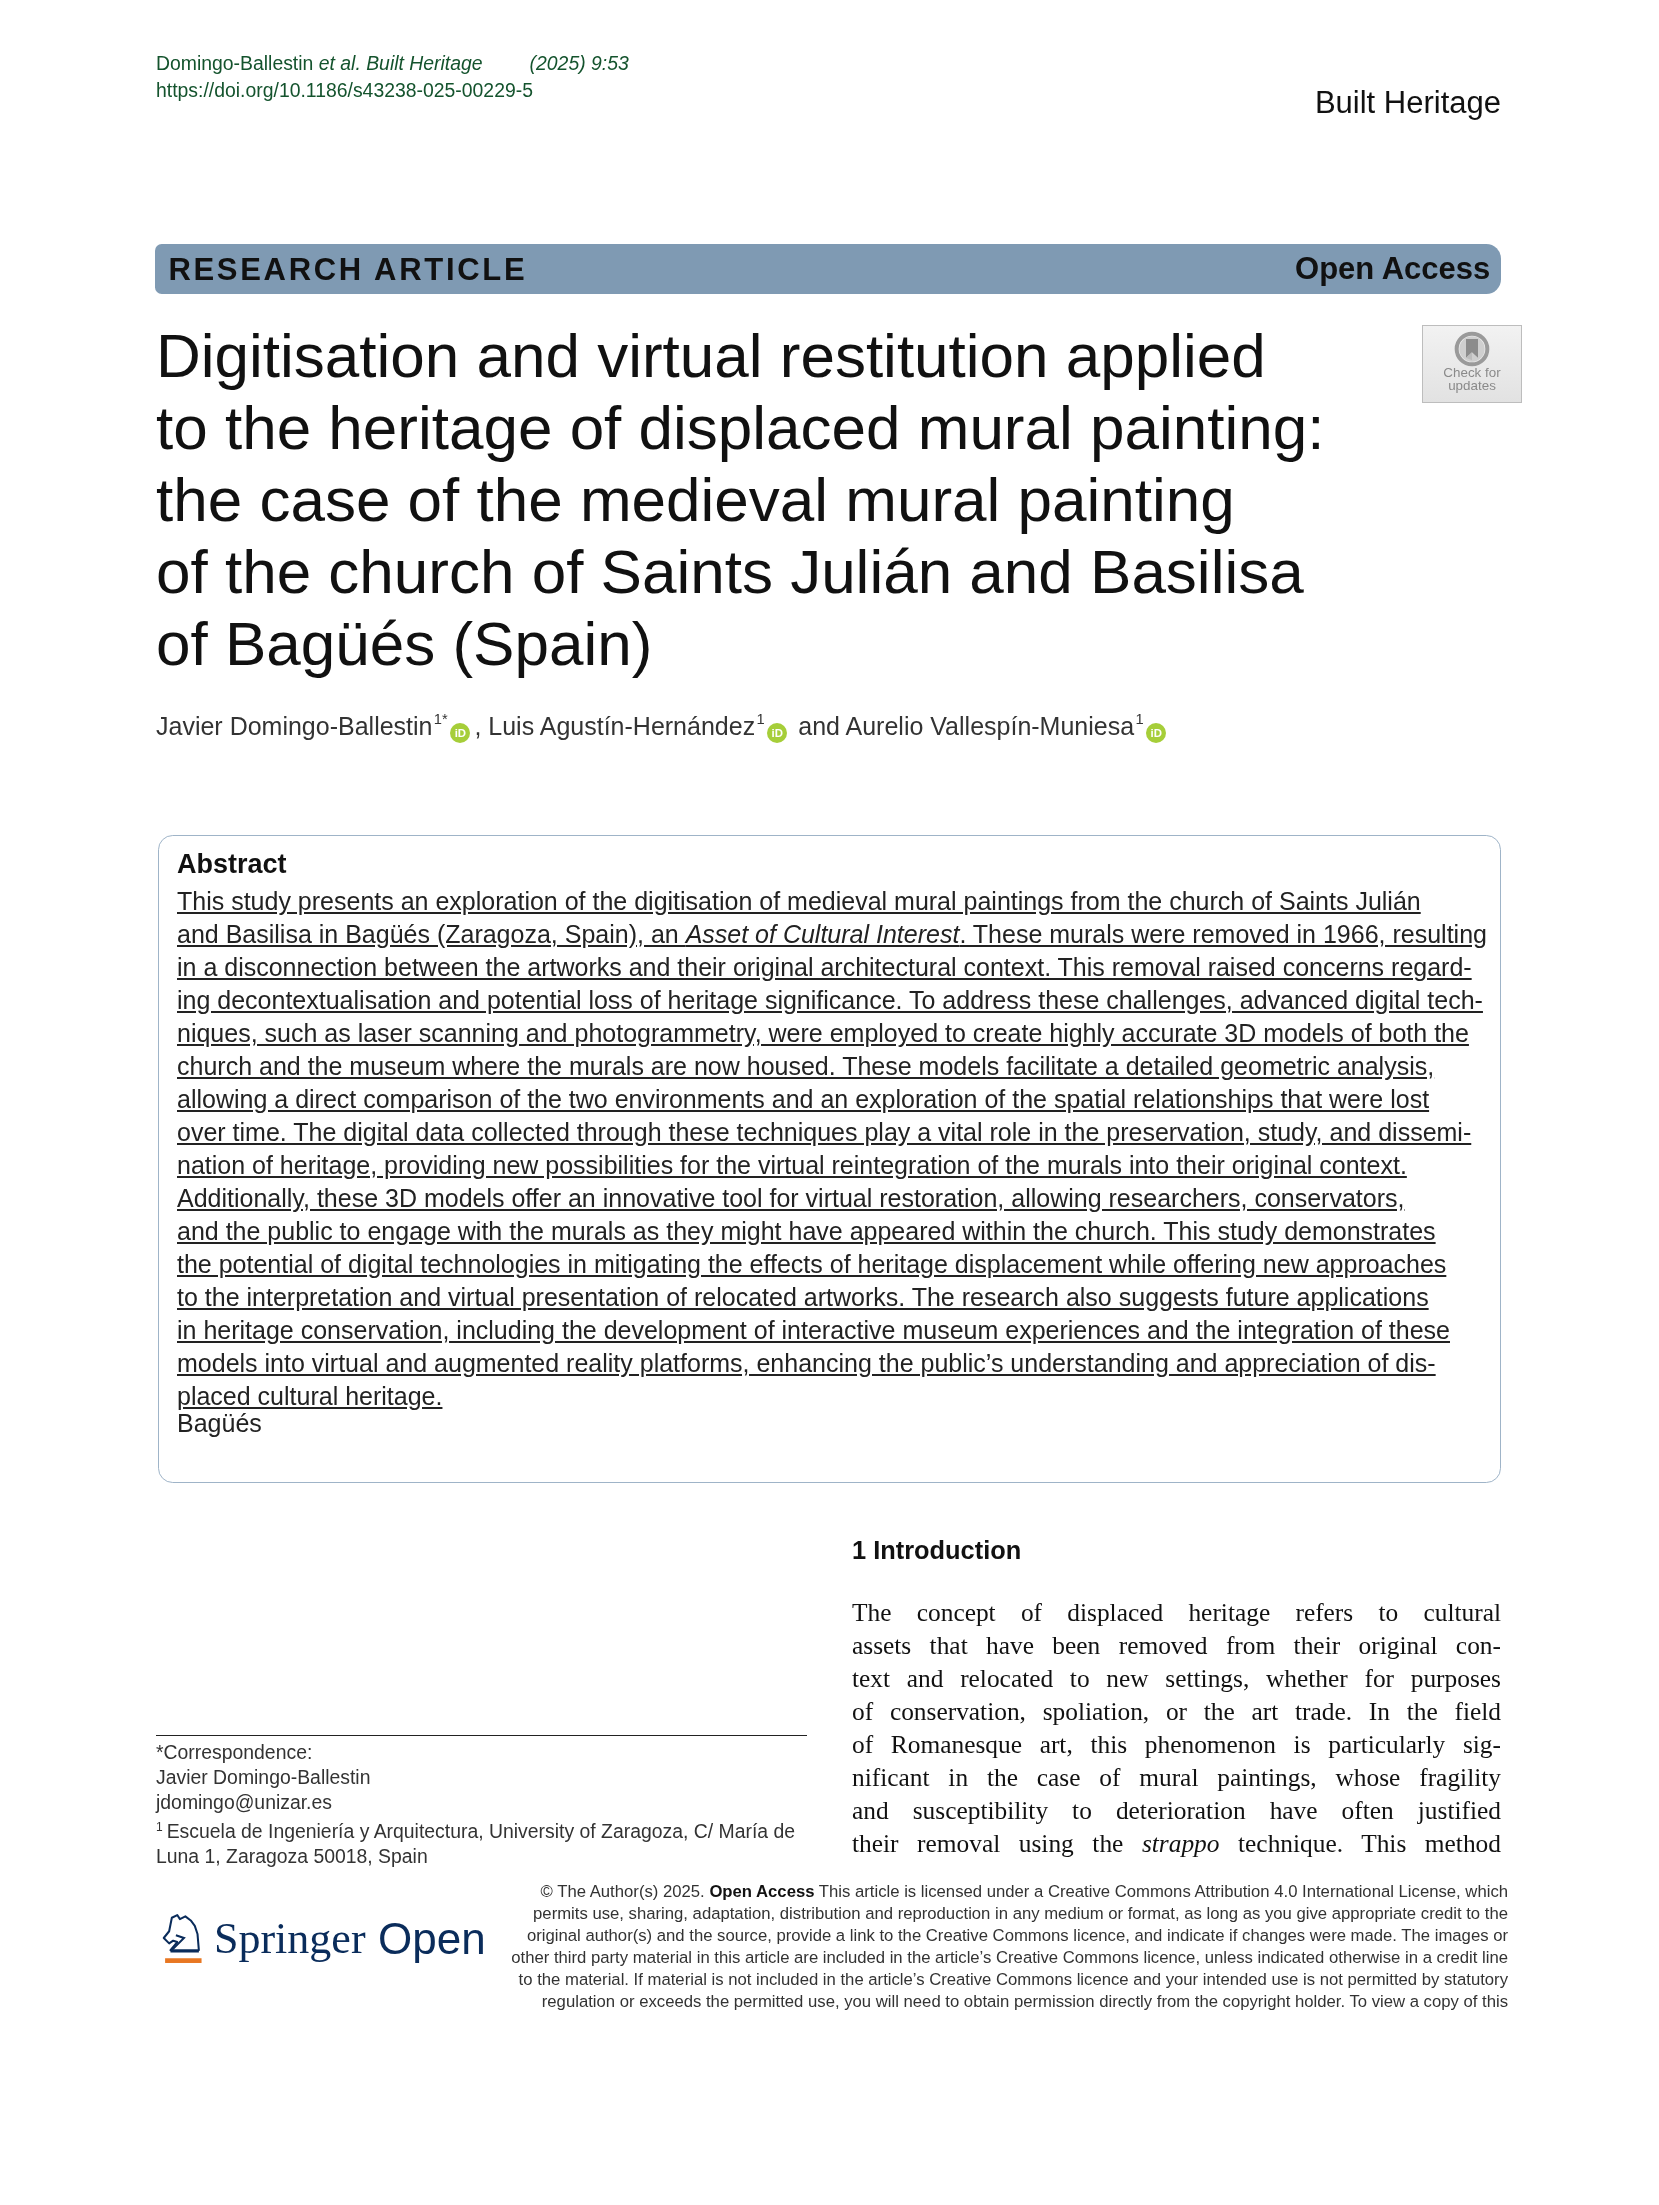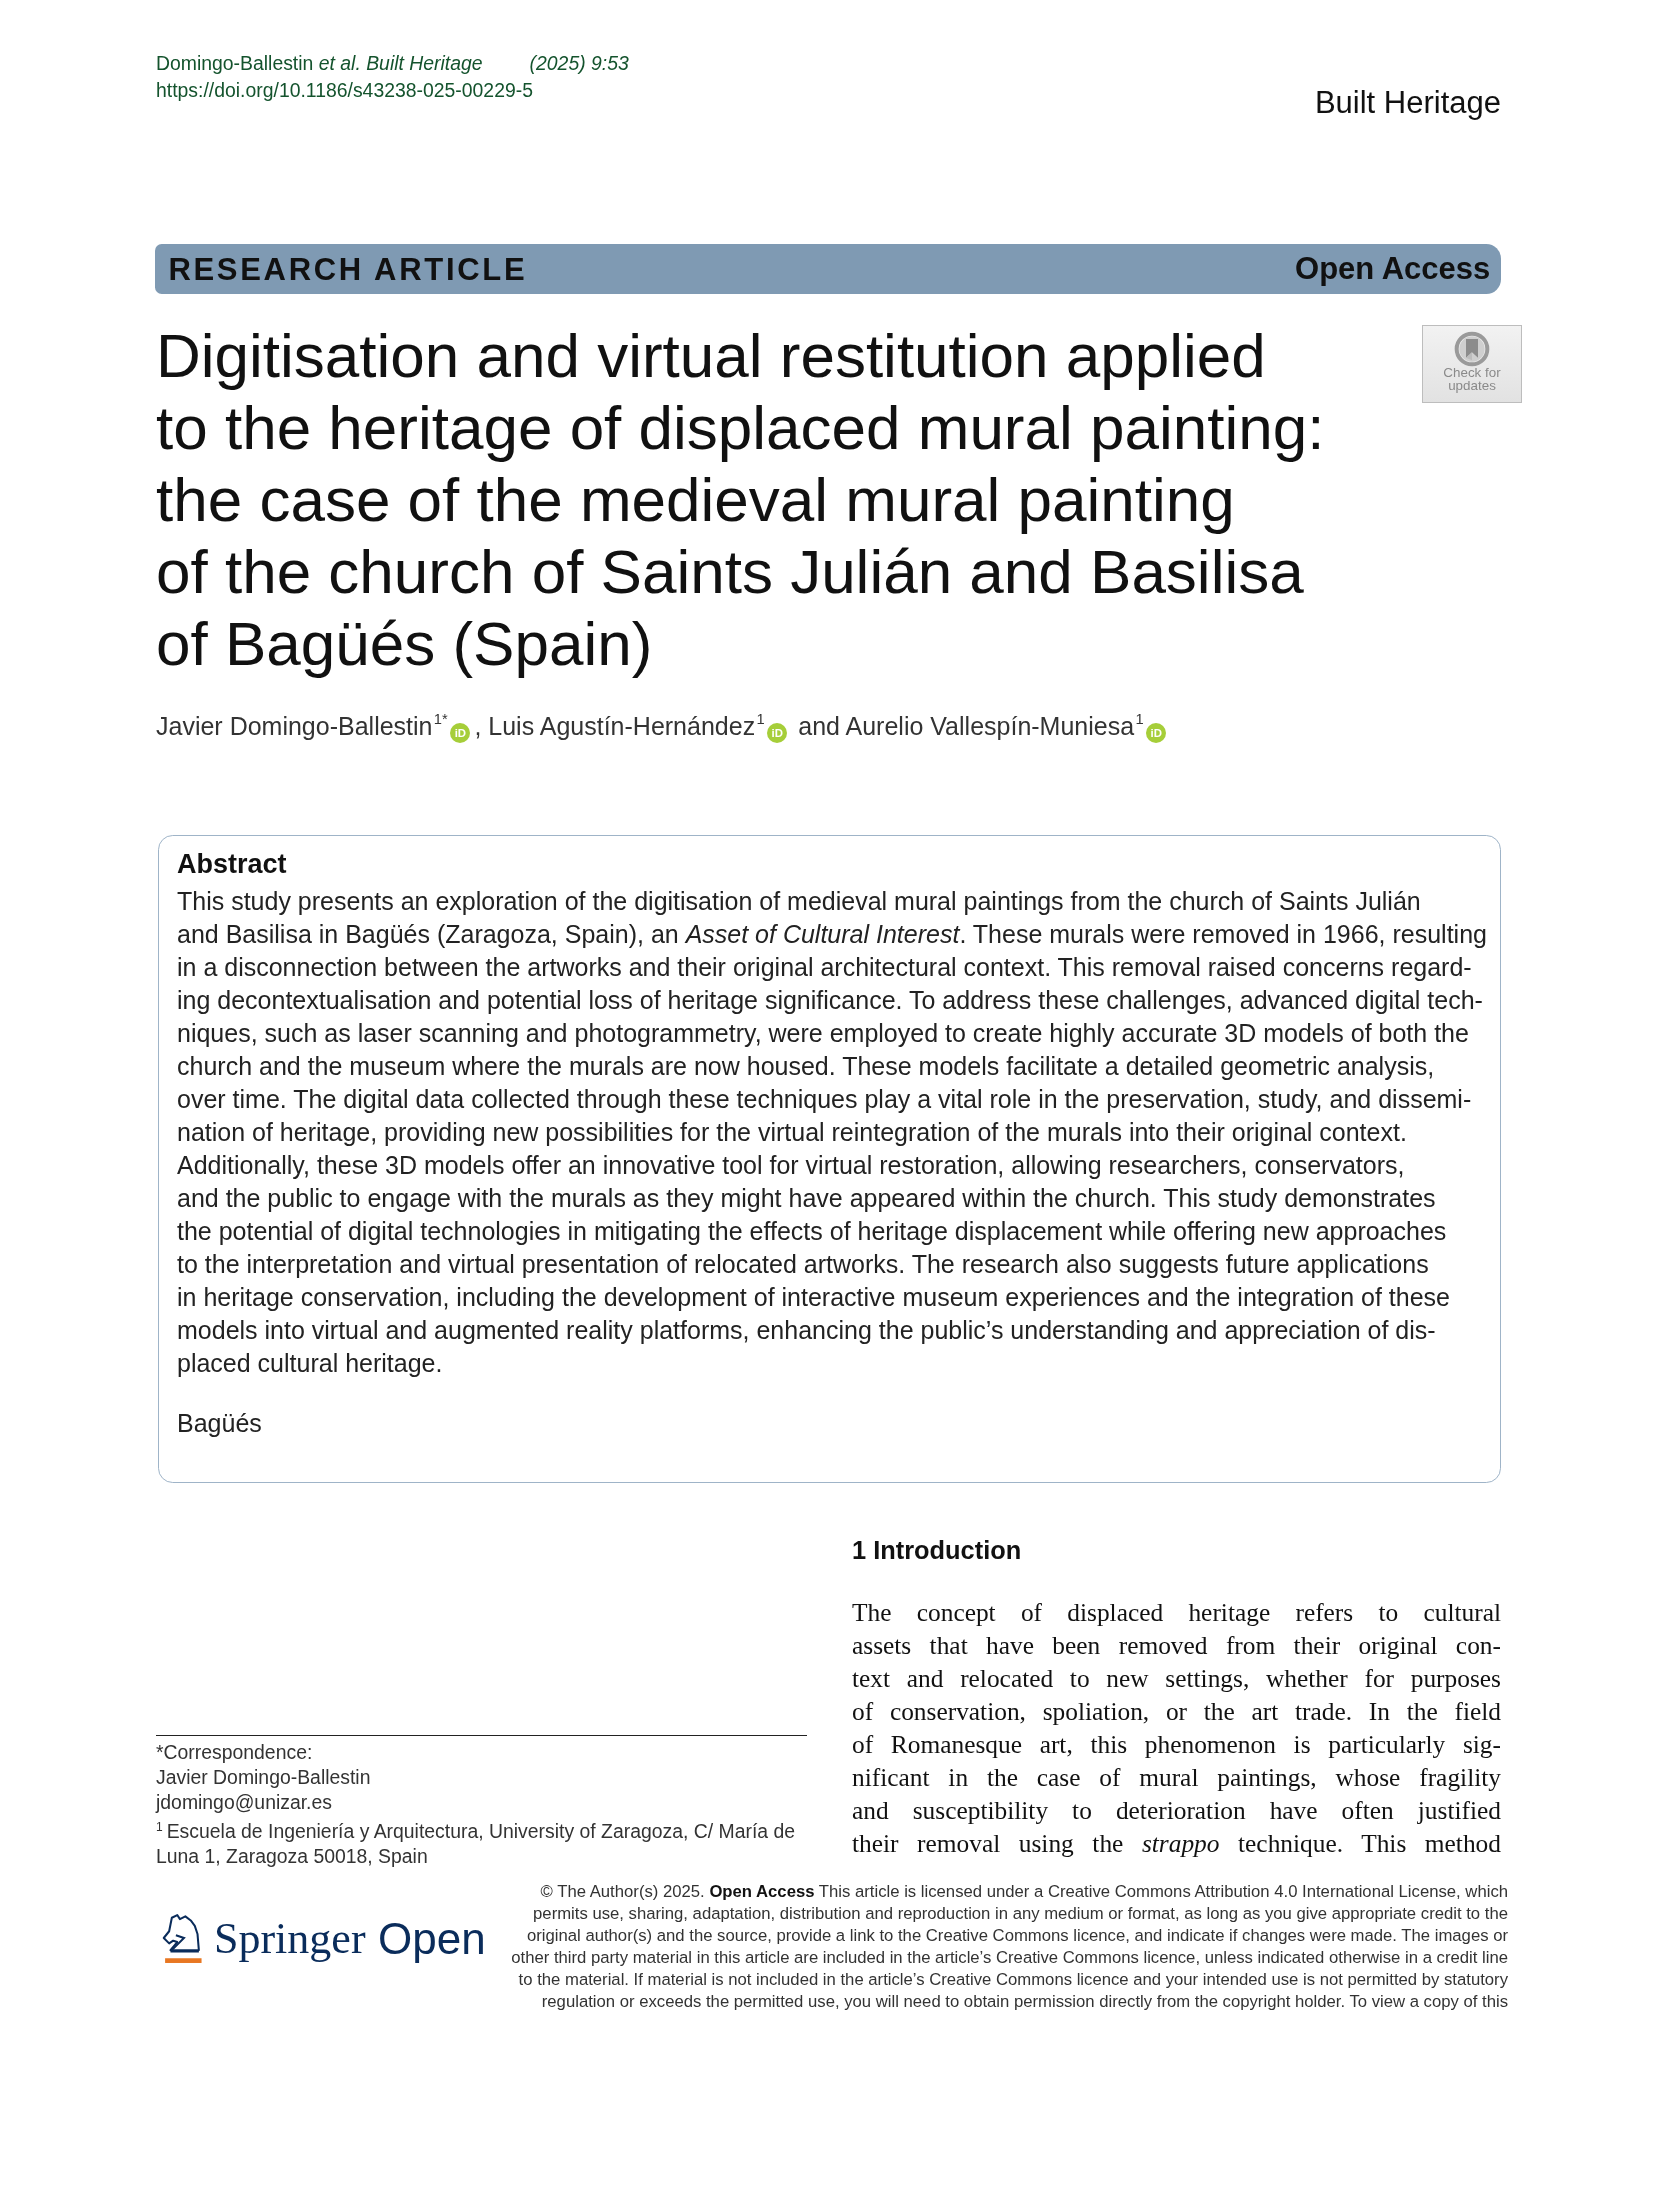--- a/index.html
+++ b/index.html
@@ -30,21 +30,21 @@
 
   
   .authors { left: 156px; top: 703px; font-size: 25px; line-height: 33px; color: #333; white-space: nowrap; }
   .authors sup { font-size: 14.7px; vertical-align: 10.7px; margin-left: 1.3px; }
   .orcid { display: inline-block; width: 20px; height: 20px; border-radius: 50%; background: #A6CE39; color: #fff; font-size: 11.4px; line-height: 20px; text-align: center; vertical-align: -2px; margin: 0 4px 0 2.7px; font-weight: bold; }
 
   
   .abstract-box { left: 158px; top: 835px; width: 1343px; height: 648px; border: 1.3px solid #9FB4C8; border-radius: 14.7px; box-sizing: border-box; }
   .abstract-heading { left: 177px; top: 835px; font-size: 27px; line-height: 33px; font-weight: bold; color: #111; margin-top: 13.4px; }
   .abstract-body { left: 177px; top: 885px; width: 1312px; font-size: 25px; line-height: 33px; color: #222; }
-  .abstract-body div { white-space: nowrap; }
+  .abstract-body div { white-space: nowrap; text-decoration: underline; }
   .keywords { left: 177px; top: 1407px; width: 1312px; font-size: 25px; line-height: 33px; color: #222; }
   .keywords b { color: #111; margin-right: 9.4px; }
 
   
   .intro-heading { left: 852px; top: 1534px; font-size: 25.4px; font-weight: bold; line-height: 33px; color: #111; }
   .intro-body { left: 852px; top: 1596px; width: 649px; font-size: 25.4px; line-height: 33px; color: #111; }
   .intro-body div { text-align: justify; text-align-last: justify; white-space: nowrap; height: 33px; }
 
   
   .corr-rule { left: 156px; top: 1735px; width: 651px; height: 1.3px; background: #222; }
@@ -103,20 +103,21 @@
 
 <div class="abs abstract-box"></div>
 <div class="abs abstract-heading sans">Abstract</div>
 <div class="abs abstract-body sans">
   <div><span>This study presents an exploration of the digitisation of medieval mural paintings from the church of Saints Julián</span></div>
   <div><span>and Basilisa in Bagüés (Zaragoza, Spain), an </span><i>Asset of Cultural Interest</i><span>. These murals were removed in 1966, resulting</span></div>
   <div><span>in a disconnection between the artworks and their original architectural context. This removal raised concerns regard-</span></div>
   <div><span>ing decontextualisation and potential loss of heritage significance. To address these challenges, advanced digital tech-</span></div>
   <div><span>niques, such as laser scanning and photogrammetry, were employed to create highly accurate 3D models of both the</span></div>
   <div><span>church and the museum where the murals are now housed. These models facilitate a detailed geometric analysis,</span></div>
+  <div><span>allowing a direct comparison of the two environments and an exploration of the spatial relationships that were lost</span></div>
   <div><span>over time. The digital data collected through these techniques play a vital role in the preservation, study, and dissemi-</span></div>
   <div><span>nation of heritage, providing new possibilities for the virtual reintegration of the murals into their original context.</span></div>
   <div><span>Additionally, these 3D models offer an innovative tool for virtual restoration, allowing researchers, conservators,</span></div>
   <div><span>and the public to engage with the murals as they might have appeared within the church. This study demonstrates</span></div>
   <div><span>the potential of digital technologies in mitigating the effects of heritage displacement while offering new approaches</span></div>
   <div><span>to the interpretation and virtual presentation of relocated artworks. The research also suggests future applications</span></div>
   <div><span>in heritage conservation, including the development of interactive museum experiences and the integration of these</span></div>
   <div><span>models into virtual and augmented reality platforms, enhancing the public’s understanding and appreciation of dis-</span></div>
   <div><span>placed cultural heritage.</span></div>
 </div>

